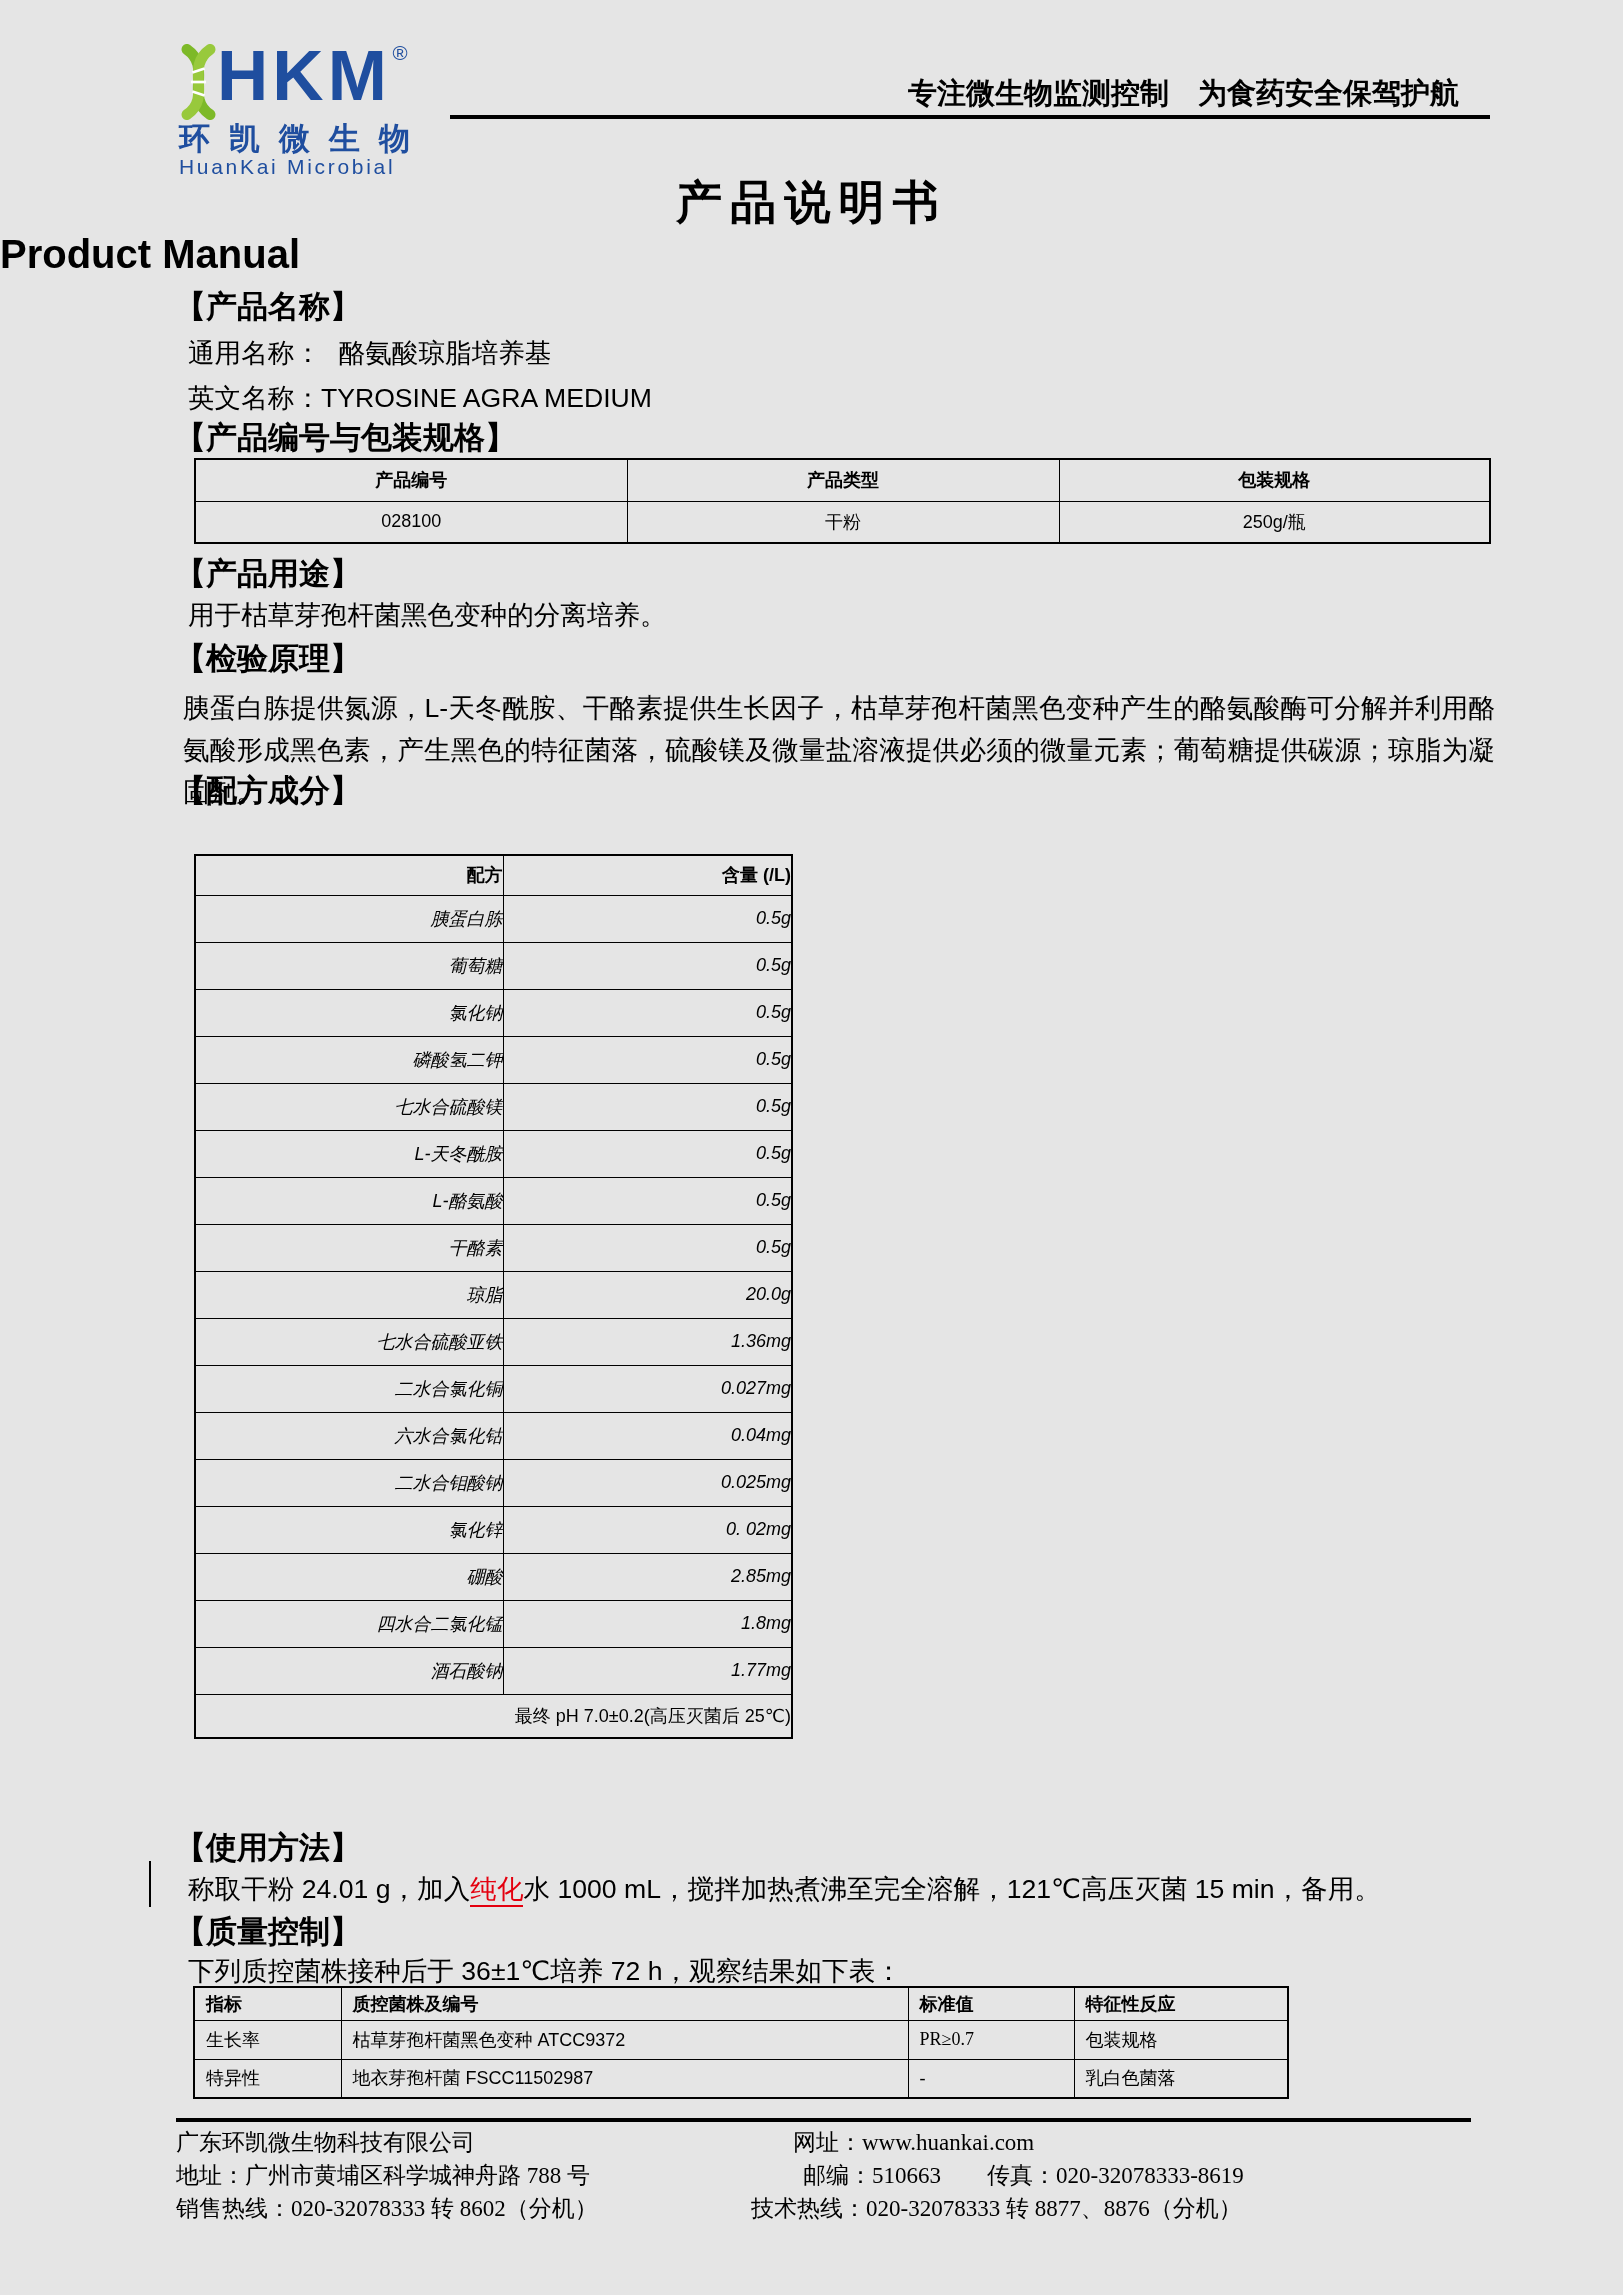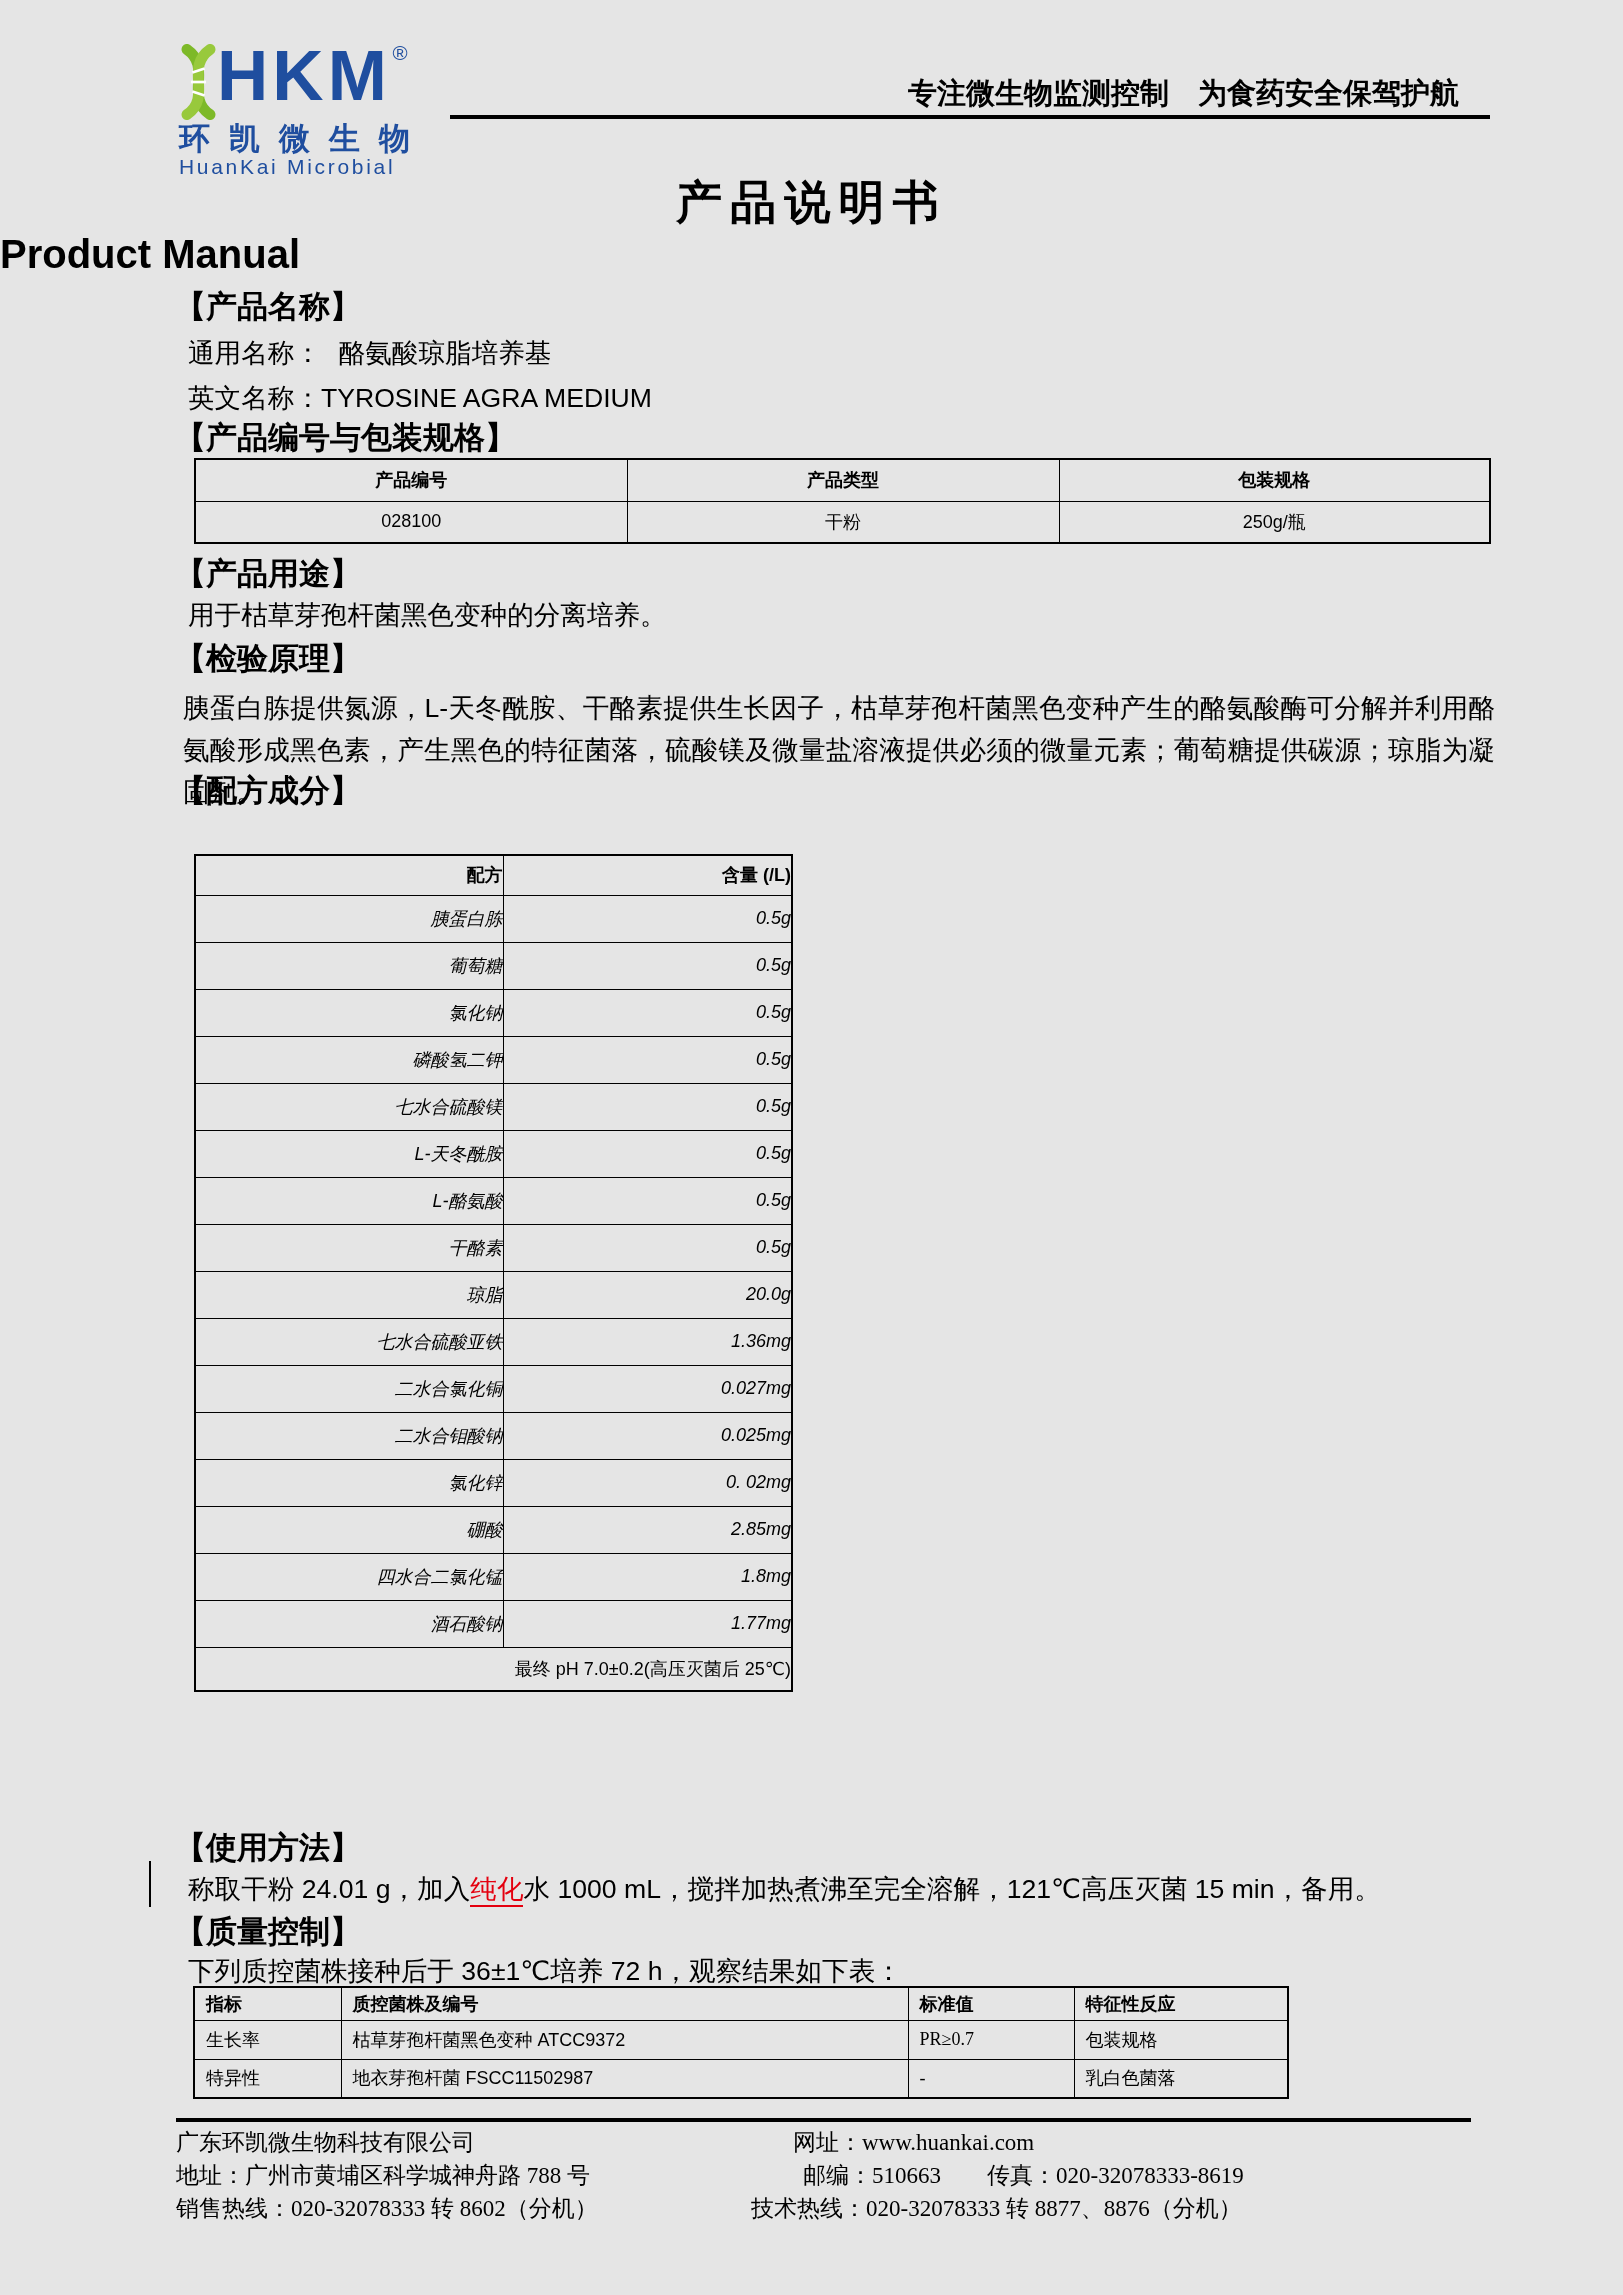--- a/index.html
+++ b/index.html
@@ -222,20 +222,24 @@
           <td>琼脂</td>
           <td>20.0g</td>
         </tr>
         <tr>
           <td>七水合硫酸亚铁</td>
           <td>1.36mg</td>
         </tr>
         <tr>
           <td>二水合氯化铜</td>
           <td>0.027mg</td>
+        </tr>
+        <tr>
+          <td>六水合氯化钴</td>
+          <td>0.04mg</td>
         </tr>
         <tr>
           <td>二水合钼酸钠</td>
           <td>0.025mg</td>
         </tr>
         <tr>
           <td>氯化锌</td>
           <td>0. 02mg</td>
         </tr>
         <tr>

